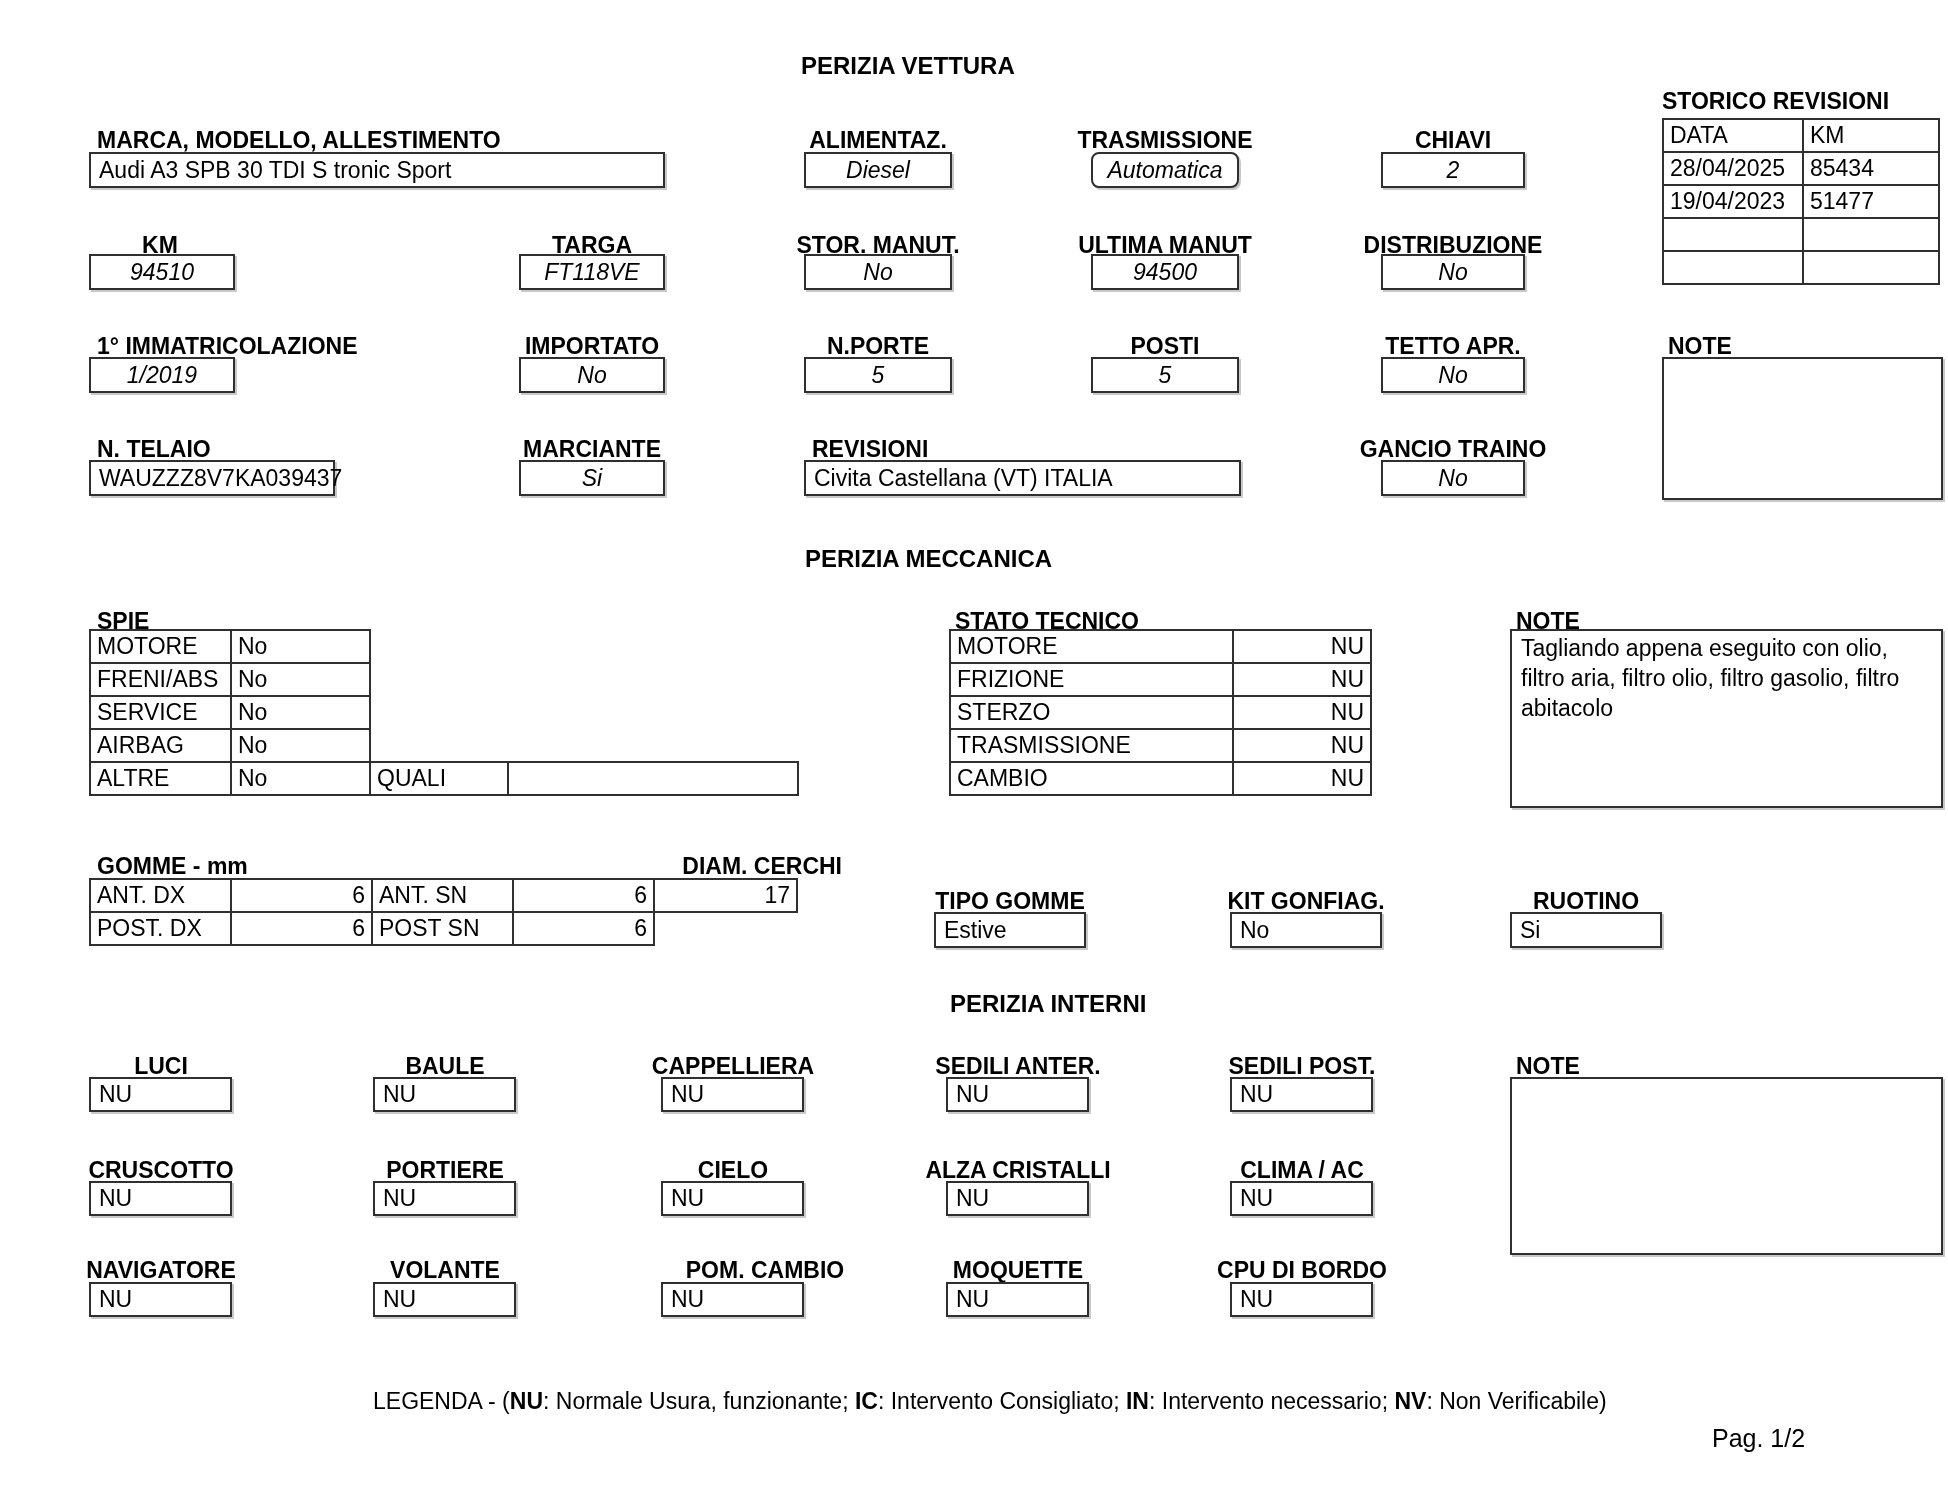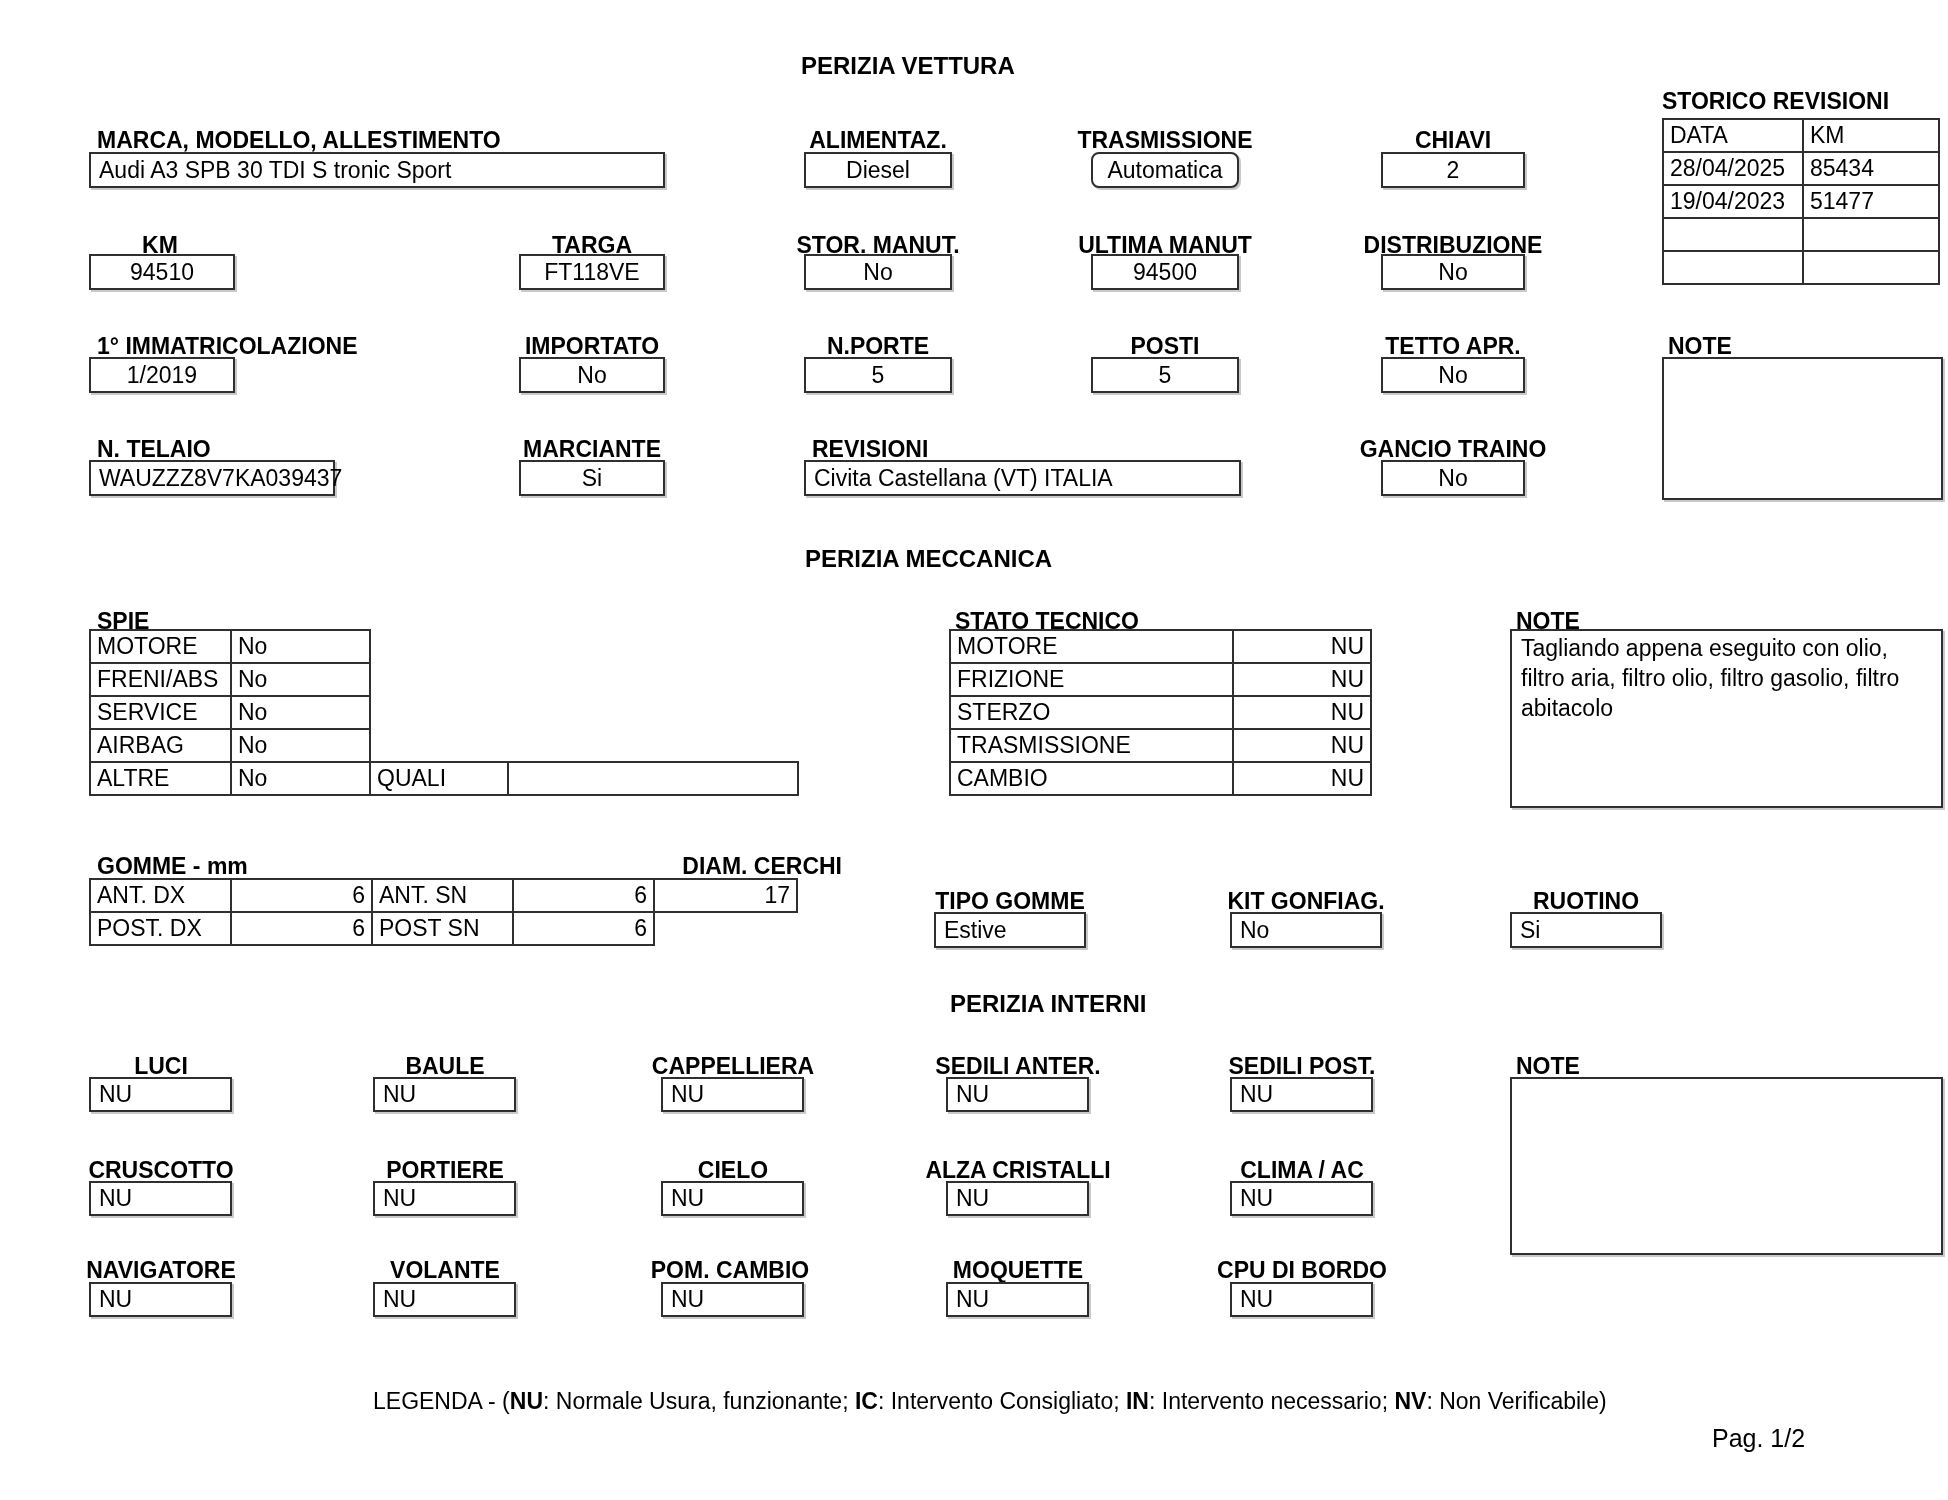--- a/index.html
+++ b/index.html
@@ -5,21 +5,21 @@
   html,body{margin:0;padding:0;background:#fff;}
   .page{position:relative;width:1948px;height:1500px;background:#fff;overflow:hidden;
         font-family:"Liberation Sans",sans-serif;color:#000;}
   .h{position:absolute;font-weight:bold;font-size:24px;white-space:nowrap;}
   .lbl{position:absolute;font-weight:bold;font-size:23px;white-space:nowrap;}
   .clbl{position:absolute;font-weight:bold;font-size:23px;white-space:nowrap;transform:translateX(-50%);}
   .rlbl{position:absolute;font-weight:bold;font-size:23px;white-space:nowrap;text-align:right;}
   .box{position:absolute;height:36px;border:2px solid #2f2f2f;box-sizing:border-box;background:#fff;
        display:flex;align-items:center;font-size:23px;padding:0 8px;white-space:nowrap;
        box-shadow:2px 2px 0 #c9c9c9;}
-  .box.ctr{justify-content:center;padding:4px;}
+  .box.ctr{justify-content:center;padding:4px;font-style:italic;}
   .notebox{position:absolute;border:2px solid #2f2f2f;box-sizing:border-box;background:#fff;
        font-size:23px;padding:3px 9px;line-height:1.3;box-shadow:2px 2px 0 #c9c9c9;}
   table.tbl{position:absolute;border-collapse:collapse;}
   table.tbl td{border:2px solid #2f2f2f;height:31px;padding:0 6px;font-size:23px;
        white-space:nowrap;background:#fff;vertical-align:middle;}
   table.tbl td.r{text-align:right;}
   .legend{position:absolute;font-size:23px;white-space:nowrap;}
   .legend b{font-weight:bold;}
   .pagenum{position:absolute;font-size:25px;white-space:nowrap;}
 </style>
@@ -225,21 +225,21 @@
   <div class="box" style="left:661px;top:1181px;width:143px;height:35px;">NU</div>
   <div class="clbl" style="left:1018px;top:1157px;">ALZA CRISTALLI</div>
   <div class="box" style="left:946px;top:1181px;width:143px;height:35px;">NU</div>
   <div class="clbl" style="left:1302px;top:1157px;">CLIMA / AC</div>
   <div class="box" style="left:1230px;top:1181px;width:143px;height:35px;">NU</div>
 
   <div class="clbl" style="left:161px;top:1257px;">NAVIGATORE</div>
   <div class="box" style="left:89px;top:1282px;width:143px;height:35px;">NU</div>
   <div class="clbl" style="left:445px;top:1257px;">VOLANTE</div>
   <div class="box" style="left:373px;top:1282px;width:143px;height:35px;">NU</div>
-  <div class="clbl" style="left:730px;top:1257px;">POM. CAMBIO</div>
+  <div class="clbl" style="left:765px;top:1257px;">POM. CAMBIO</div>
   <div class="box" style="left:661px;top:1282px;width:143px;height:35px;">NU</div>
   <div class="clbl" style="left:1018px;top:1257px;">MOQUETTE</div>
   <div class="box" style="left:946px;top:1282px;width:143px;height:35px;">NU</div>
   <div class="clbl" style="left:1302px;top:1257px;">CPU DI BORDO</div>
   <div class="box" style="left:1230px;top:1282px;width:143px;height:35px;">NU</div>
 
   <div class="legend" style="left:373px;top:1388px;"><span>LEGENDA - (</span><b>NU</b><span>: Normale Usura, funzionante; </span><b>IC</b><span>: Intervento Consigliato; </span><b>IN</b><span>: Intervento necessario; </span><b>NV</b><span>: Non Verificabile)</span></div>
 
   <div class="pagenum" style="left:1712px;top:1424px;">Pag. 1/2</div>
 

